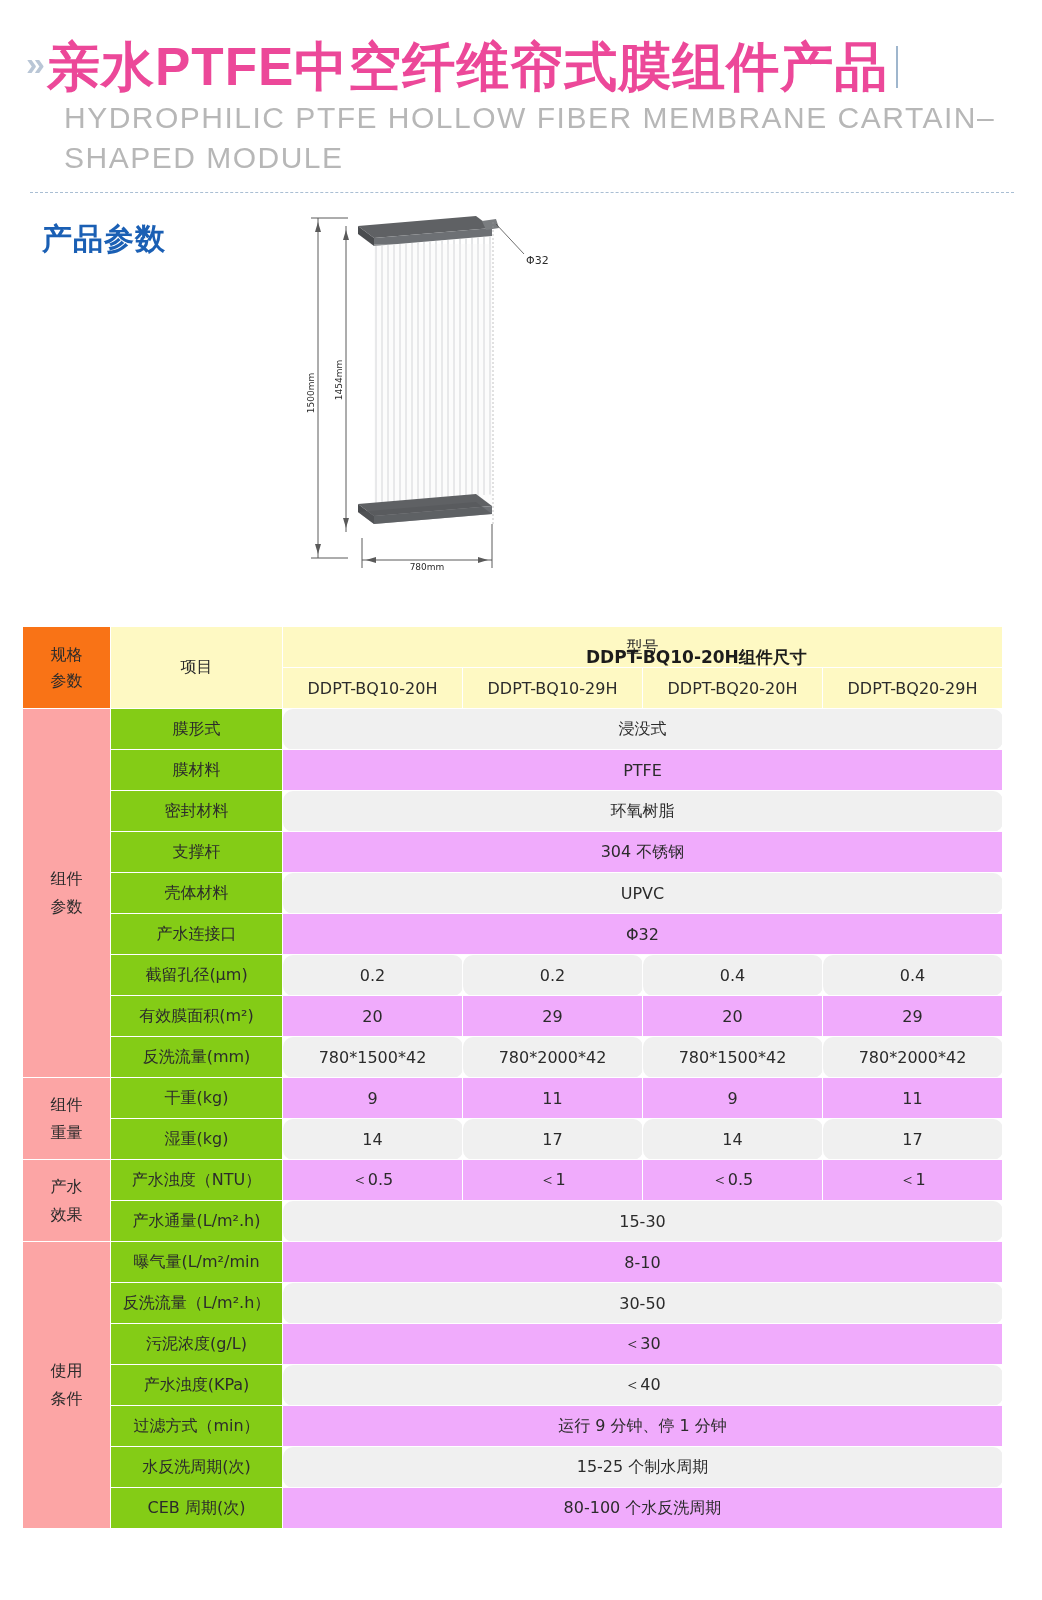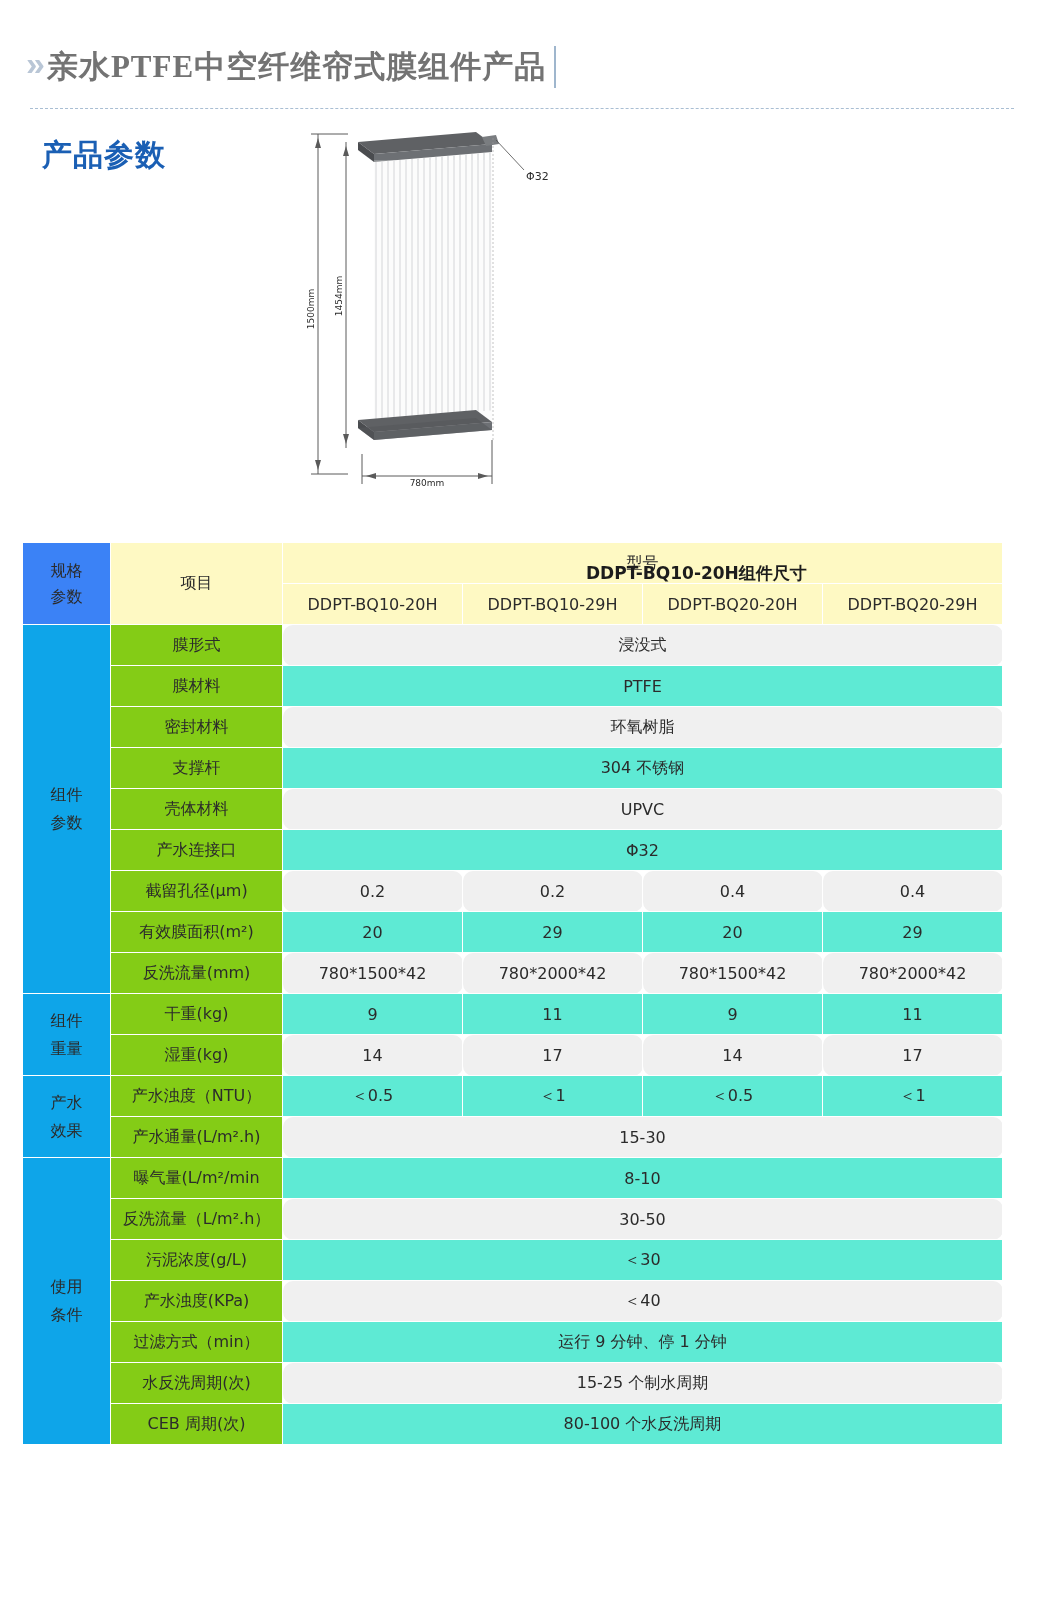--- a/index.html
+++ b/index.html
@@ -26,26 +26,26 @@
   }
   .chev {
     color: #b9c6d6;
     font-size: 34px;
     line-height: 46px;
     margin-right: 6px;
     font-weight: bold;
     letter-spacing: -4px;
   }
   .title-cn {
-    font-size: 31px;
+    font-size: 53px;
     font-weight: bold;
-    color: #737373;
+    color: #ec4899;
     letter-spacing: 1px;
     line-height: 54px;
-    font-family: Liberation Serif, serif;
+    font-family: Liberation Sans, sans-serif;
     white-space: nowrap;
   }
   .title-bar {
     display: inline-block;
     width: 2px;
     height: 42px;
     background: #9fb6cd;
     margin-left: 8px;
     position: relative;
     top: 6px;
@@ -109,55 +109,56 @@
     font-size: 16px;
     height: 38px;
     color: #2b2b2b;
   }
   .hdr {
     background: #fef9c3;
     color: #ffffff;
     font-size: 17px;
   }
   .hdr-left {
-    background: #3b82f6;
+    background: #f97316;
     color: #ffffff;
     font-size: 17px;
     line-height: 26px;
   }
   .grp {
-    background: #0ea5e9;
+    background: #fca5a5;
     color: #2b2b2b;
     font-size: 17px;
     line-height: 28px;
   }
   .lbl {
     background: #84cc16;
     color: #2b2b2b;
   }
   .val {
     background: #f0f0f0;
     border-radius: 10px;
   }
   .val-alt {
-    background: #5eead4;
+    background: #f0abfc;
   }
   .col-a { width: 88px; }
   .col-b { width: 172px; }
   .col-c { width: 180px; }
 </style>
 </head>
 <body>
 
 <div class="header">
   <div class="title-row">
     <span class="chev">»</span>
     <span class="title-cn">亲水PTFE中空纤维帘式膜组件产品</span>
     <span class="title-bar"></span>
   </div>
+  <div class="title-en">HYDROPHILIC PTFE HOLLOW FIBER MEMBRANE CARTAIN–SHAPED MODULE</div>
 </div>
 <div class="divider"></div>
 
 <div class="section-title">产品参数</div>
 
 <div class="diagram-wrap">
   <svg class="diagram" width="420" height="390" viewBox="0 0 420 390">
 
     <line x1="22" y1="10" x2="22" y2="350" stroke="#5a5a5a" stroke-width="1"></line>
     <line x1="15" y1="10" x2="52" y2="10" stroke="#5a5a5a" stroke-width="1"></line>

